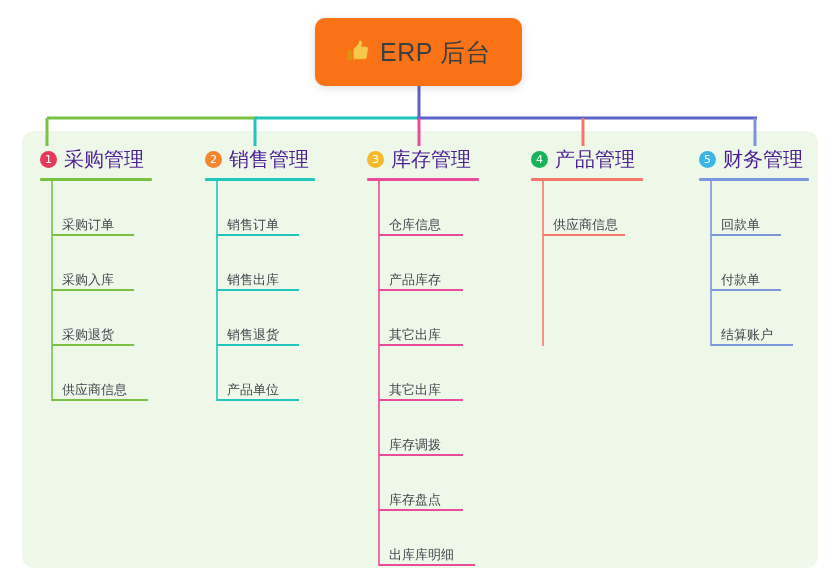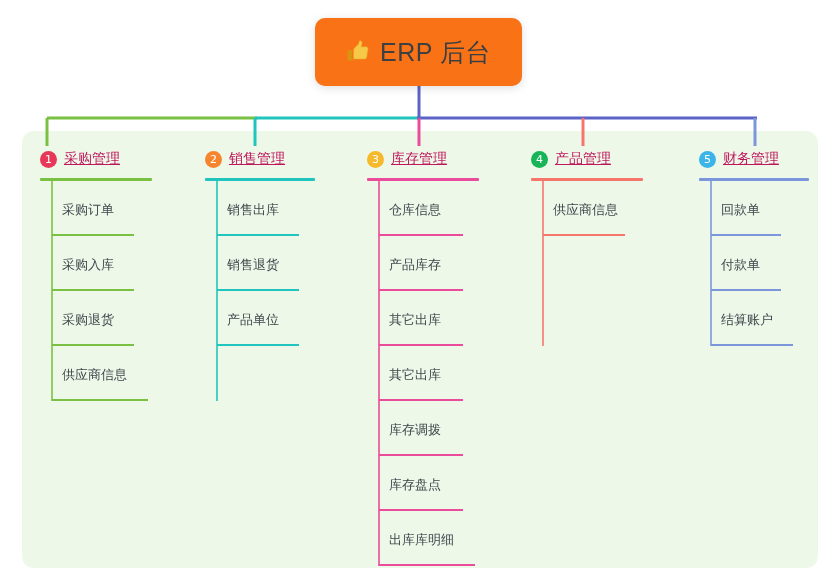--- a/index.html
+++ b/index.html
@@ -91,38 +91,37 @@
     height: 17px;
     border-radius: 50%;
     color: #ffffff;
     font-size: 11px;
     line-height: 17px;
     text-align: center;
     flex: none;
     font-family: "DejaVu Sans", sans-serif;
   }
   .col-head-label {
-    font-size: 14px;
-    color: #be185d;
-    text-decoration: underline;
+    font-size: 20px;
+    color: #4c1d95;
   }
   .head-rule {
     height: 3px;
     margin-top: 6px;
     border-radius: 1px;
   }
 
   .leaf {
     position: relative;
     height: 55px;
   }
   .leaf-label {
     position: absolute;
     left: 22px;
-    bottom: 17px;
+    bottom: 2px;
     font-size: 13px;
     color: #40464c;
     white-space: nowrap;
   }
   .leaf-rule {
     position: absolute;
     left: 12px;
     bottom: 0;
     height: 1.6px;
   }
@@ -184,20 +183,24 @@
           <div class="leaf-rule" style="width: 96px; background: rgb(122, 193, 67);"></div>
         </div>
       </div>
       <div class="column" style="left: 205px; top: 146px;">
         <div class="col-head">
           <span class="badge" style="background: rgb(245, 134, 46);">2</span>
           <span class="col-head-label">销售管理</span>
         </div>
         <div class="head-rule" style="width: 110px; background: rgb(32, 197, 189);"></div>
         <div class="leaf">
+          <span class="leaf-label">销售订单</span>
+          <div class="leaf-rule" style="width: 82px; background: rgb(32, 197, 189);"></div>
+        </div>
+        <div class="leaf">
           <span class="leaf-label">销售出库</span>
           <div class="leaf-rule" style="width: 82px; background: rgb(32, 197, 189);"></div>
         </div>
         <div class="leaf">
           <span class="leaf-label">销售退货</span>
           <div class="leaf-rule" style="width: 82px; background: rgb(32, 197, 189);"></div>
         </div>
         <div class="leaf">
           <span class="leaf-label">产品单位</span>
           <div class="leaf-rule" style="width: 82px; background: rgb(32, 197, 189);"></div>

